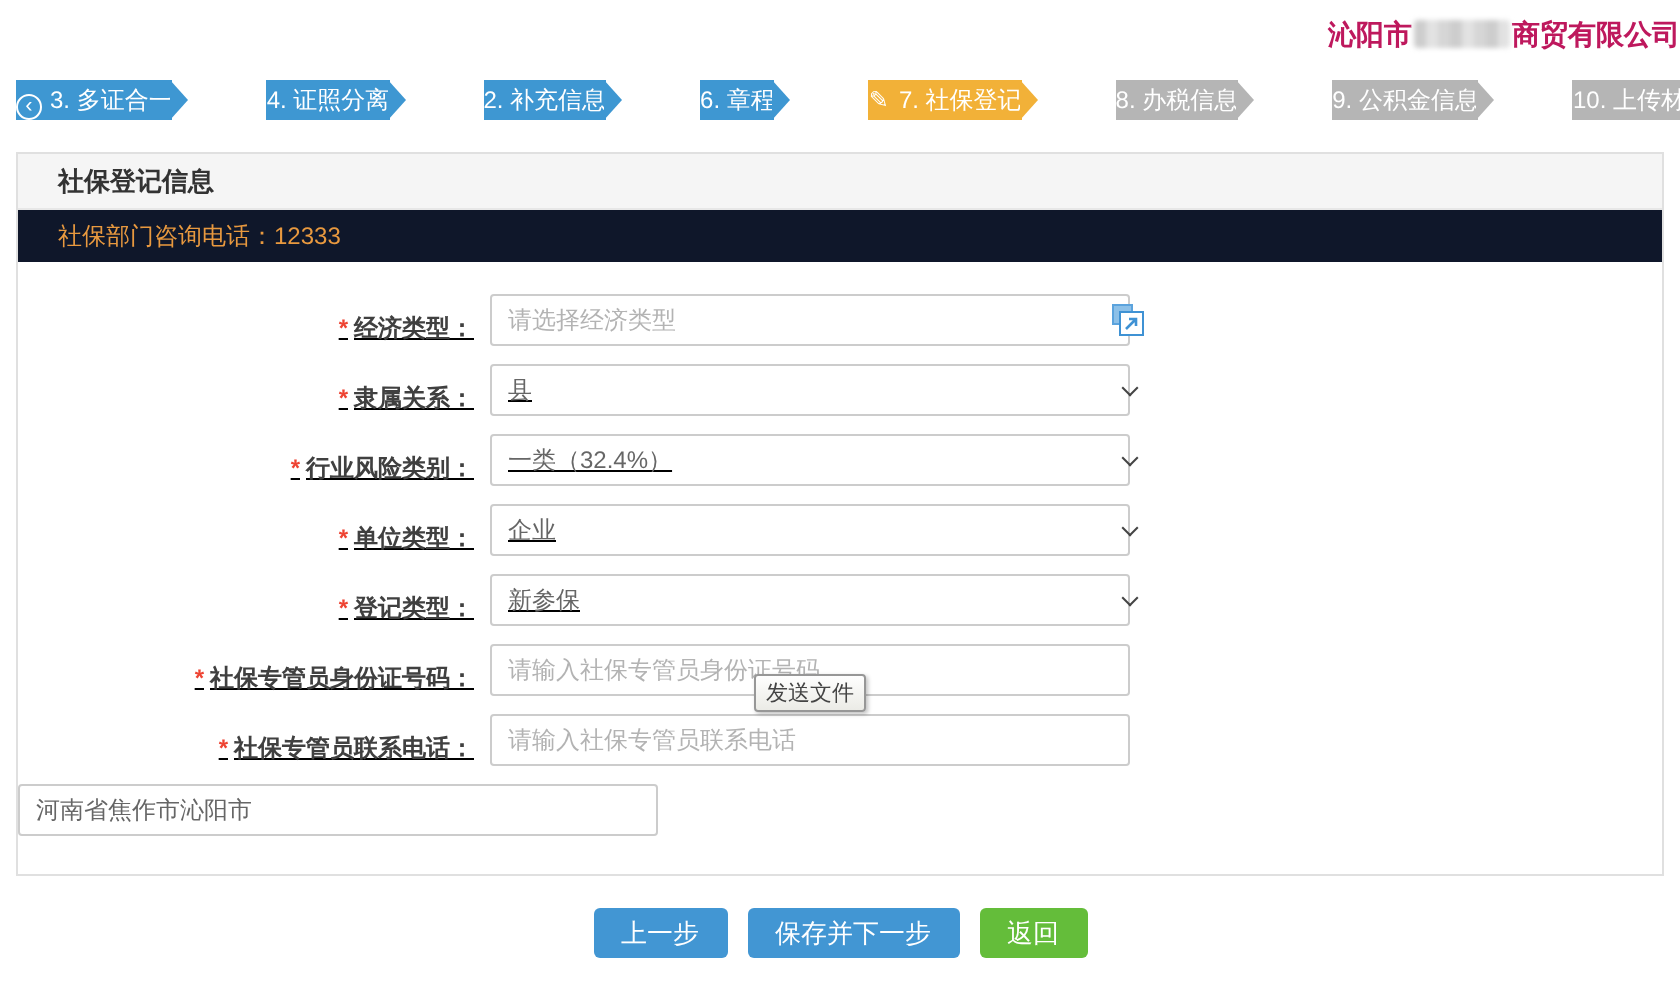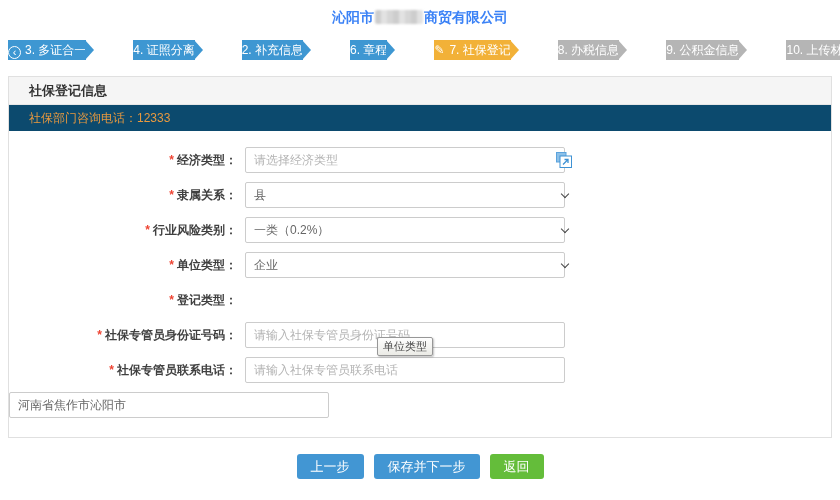--- a/index.html
+++ b/index.html
@@ -1,21 +1,21 @@
 <!DOCTYPE html>
 <html><head>
 <meta charset="utf-8">
 <style>
   * { box-sizing: border-box; margin: 0; padding: 0; }
   html,body { width: 840px; height: 500px; background:#fff; overflow:hidden;
     font-family:"Liberation Sans","DejaVu Sans",sans-serif; }
   .page { position:relative; width:840px; height:500px; background:#fff; }
 
   
-  .title { text-align:center; padding-top:9px; font-size:14px; font-weight:bold; color:#3b82f6; }
+  .title { text-align:right; padding-top:9px; font-size:14px; font-weight:bold; color:#be185d; }
   .redact { display:inline-block; vertical-align:-2px; width:48px; height:14px; margin:0 1px;
     background:repeating-linear-gradient(90deg,#cdcdcd 0 6px,#e2e2e2 6px 12px,#d6d6d6 12px 18px);
     filter:blur(1.2px); border-radius:2px; }
 
   
   .crumbs { display:flex; margin:13px 8px 0 8px; height:20px;gap:44px; }
   .step { position:relative; flex:1; height:20px; line-height:20px; color:#fff; font-size:12px;
     text-align:center; margin-right:3px; white-space:nowrap; }
   .step:last-child { margin-right:5px; }
   .step:not(:last-child)::before { content:''; position:absolute; right:-11px; top:0; z-index:1;
@@ -26,25 +26,25 @@
   .step.active { background:#f2b138; } .step.active::after { border-left-color:#f2b138; }
   .step.todo   { background:#b5b5b5; } .step.todo::after   { border-left-color:#b5b5b5; }
   .backcircle { display:inline-block; width:13px; height:13px; border:1px solid #fff; border-radius:50%;
     line-height:11px; font-size:11px; vertical-align:-2px; margin-right:4px; }
   .pencil { display:inline-block; font-size:12px; margin-right:5px; }
 
   
   .panel { margin:16px 8px 16px 8px; border:1px solid #e0e0e0; background:#fff; }
   .panel-hd { height:28px; line-height:28px; background:#f5f5f5; border-bottom:1px solid #e7e7e7;
     padding-left:20px; font-size:13px; font-weight:bold; color:#333; }
-  .notice { height:26px; line-height:26px; background:#0c4a6e; color:#e8993f; font-size:12px; padding-left:20px; }
+  .notice { height:26px; line-height:26px; background:#0f172a; color:#e8993f; font-size:12px; padding-left:20px; }
 
   
   .form { padding:16px 0 10px 0; }
-  .row { display:flex; align-items:center; height:26px; margin-bottom:9px; }
+  .row { display:flex; align-items:flex-end; height:26px; margin-bottom:9px;text-decoration:underline; }
   .lbl { width:236px; text-align:right; padding-right:8px; font-size:12px; font-weight:bold; color:#404040; }
   .req { color:#e43; margin-right:3px; font-weight:bold; }
   .fld { position:relative; width:332px; height:26px; }
   .fld input, .selbox { width:320px; height:26px; border:1px solid #ccc; border-radius:2px;
     font-size:12px; color:#666; padding:0 24px 0 8px; background:#fff;
     font-family:"Liberation Sans","DejaVu Sans",sans-serif; }
   .fld input { padding-right:8px; }
   .fld input.haspick { padding-right:26px; }
   .fld input::placeholder { color:#b3b3b3; opacity:1; }
   .selbox { display:flex; align-items:center; }
@@ -129,38 +129,44 @@
             <span>县</span>
           </div>
           <span class="chev"></span>
         </div>
       </div>
 
       <div class="row">
         <div class="lbl"><span class="req">*</span><span>行业风险类别：</span></div>
         <div class="fld">
           <div class="selbox">
-            <span>一类（0.2%）</span>
+            <span>一类（32.4%）</span>
           </div>
           <span class="chev"></span>
         </div>
       </div>
 
       <div class="row">
         <div class="lbl"><span class="req">*</span><span>单位类型：</span></div>
         <div class="fld">
           <div class="selbox">
             <span>企业</span>
           </div>
           <span class="chev"></span>
         </div>
       </div>
 
       <div class="row">
         <div class="lbl"><span class="req">*</span><span>登记类型：</span></div>
+        <div class="fld">
+          <div class="selbox">
+            <span>新参保</span>
+          </div>
+          <span class="chev"></span>
+        </div>
       </div>
 
 
       <div class="row">
         <div class="lbl"><span class="req">*</span><span>社保专管员身份证号码：</span></div>
         <div class="fld">
           <input type="text" placeholder="请输入社保专管员身份证号码" style="">
         </div>
       </div>
 
@@ -173,21 +179,21 @@
 
       <div class="row">
         <div class="fld">
           <input type="text" value="河南省焦作市沁阳市" style="">
         </div>
       </div>
 
     </div>
   </div>
 
-  <div class="dragtip">单位类型</div>
+  <div class="dragtip">发送文件</div>
 
   <div class="footer">
     <button class="btn blue">上一步</button>
     <button class="btn blue">保存并下一步</button>
     <button class="btn green">返回</button>
   </div>
 
 </div>
 
 </body></html>

